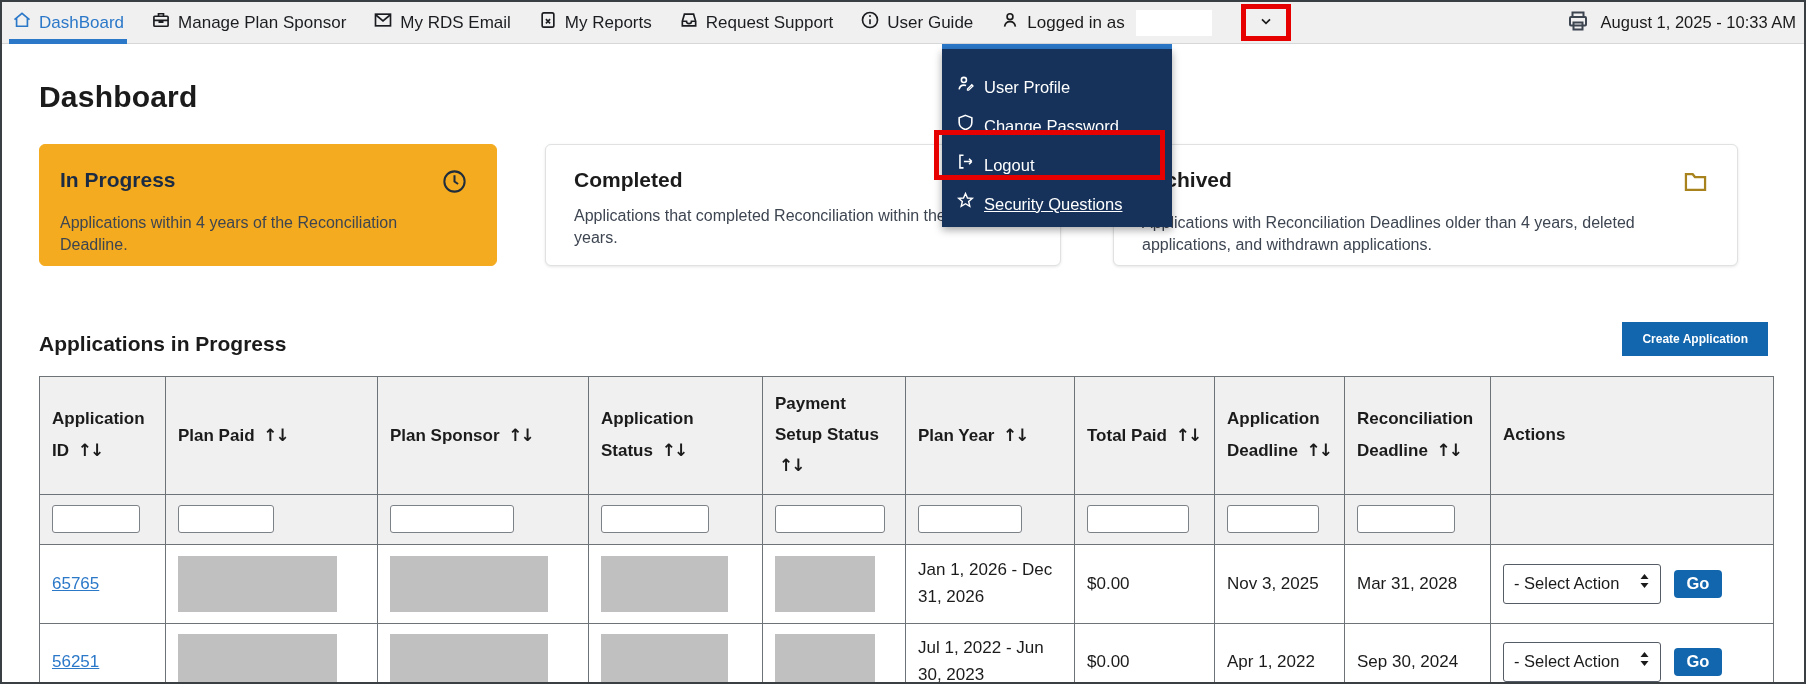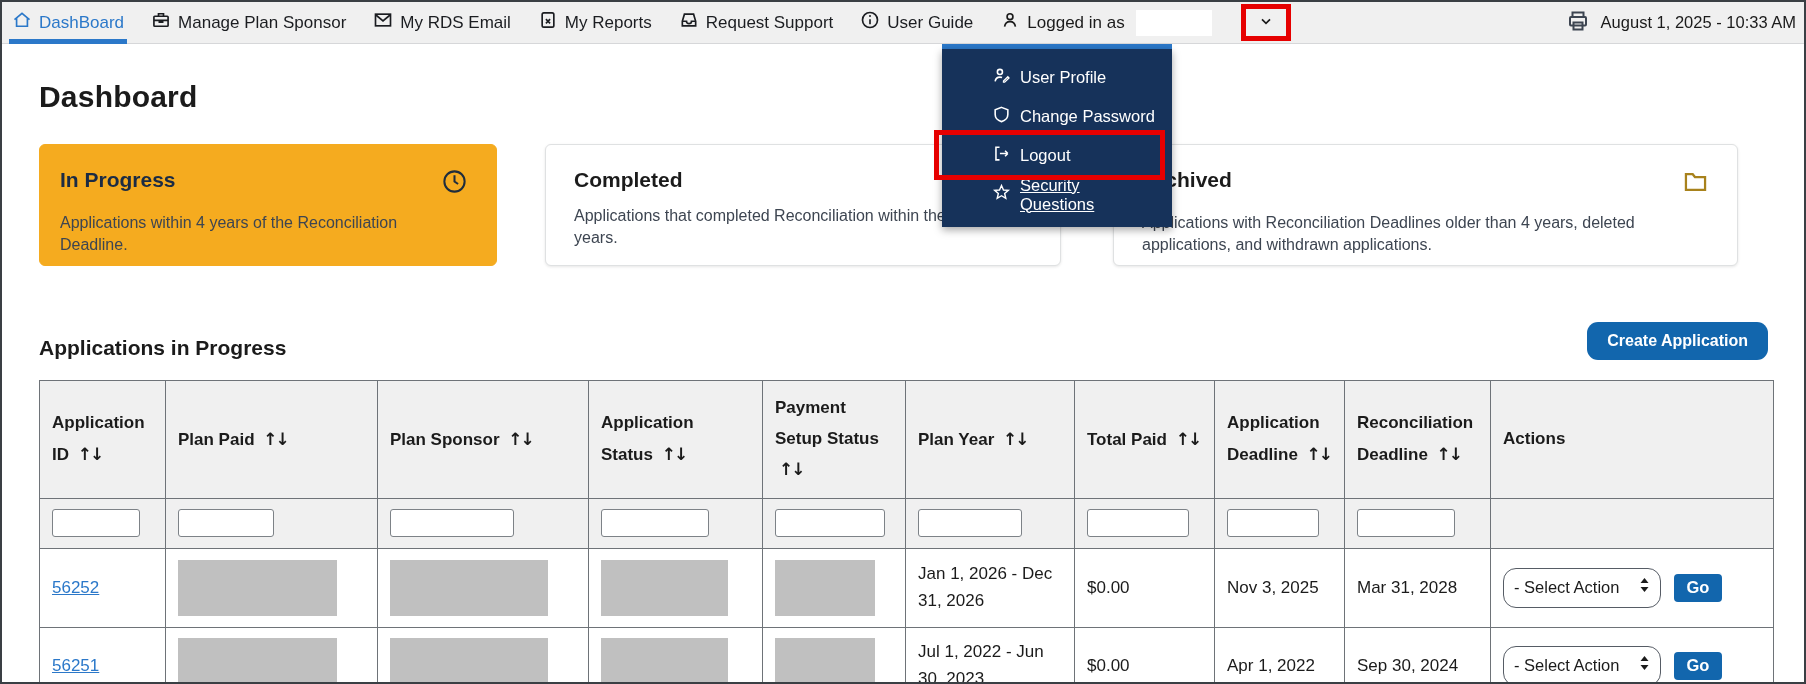--- a/index.html
+++ b/index.html
@@ -26,21 +26,21 @@
     margin-left:2px; width:50px; height:37px; background:#f0f0f0;
     border:5px solid #e60000; display:flex; align-items:center; justify-content:center; cursor:pointer;
   }
   .nav-right { margin-left:auto; display:flex; align-items:center; gap:11px; }
   .print-btn { background:none; border:none; cursor:pointer; display:flex; align-items:center; color:#3d4551; }
   .nav-datetime { font-size:16.5px; color:#1b1b1b; }
   
   .user-menu { position:absolute; left:940px; top:42px; width:230px; z-index:50; }
   .user-menu .active-bar { height:5px; background:#2b78c9; }
   .user-menu .panel { background:#16325a; padding:9px 0 13px; box-shadow:0 3px 8px rgba(0,0,0,.35); }
-  .menu-item { height:39px; display:flex; align-items:center; gap:9px; padding:0 14px; color:#ffffff; font-size:16.5px; cursor:pointer;margin-left:36px; }
+  .menu-item { height:39px; display:flex; align-items:flex-end; gap:9px; padding:0 14px; color:#ffffff; font-size:16.5px; cursor:pointer; }
   .menu-item svg { flex:0 0 auto; }
   .menu-item.highlight span { text-decoration:underline; }
   .red-overlay {
     position:absolute; left:932px; top:128px; width:231px; height:50px;
     border:5px solid #e60000; z-index:60; pointer-events:none;
   }
   
   .content { padding:0 36px 0 37px; }
   h1.page-title { font-size:30px; font-weight:800; margin-top:36px; letter-spacing:.2px; }
   .cards { display:flex; margin-top:30px; }
@@ -55,43 +55,43 @@
   .card-head { display:flex; justify-content:space-between; align-items:flex-start; }
   .card-title { font-size:21px; font-weight:700; color:#1b2b44; }
   .card.c2 .card-title, .card.c3 .card-title { color:#1b1b1b; }
   .card-desc { margin-top:13px; font-size:16px; line-height:1.4; color:#3d4551; }
   .card-icon { color:#1f2d3d; }
   .card-icon.folder { color:#a8821c; }
   
   .section-bar { margin-top:56px; display:flex; justify-content:space-between; align-items:flex-end; }
   .section-title { font-size:21px; font-weight:700; }
   .btn-primary {
-    background:#1266ad; color:#fff; font-weight:700; font-size:16px;
-    border:none; border-radius:11px; padding:10px 20px; cursor:pointer;
+    background:#1266ad; color:#fff; font-weight:700; font-size:12px;
+    border:none; border-radius:0; padding:10px 20px; cursor:pointer;
     font-family:inherit;
   }
   
   table.apps { margin-top:20px; border-collapse:collapse; table-layout:fixed; width:1734px; }
   .apps th, .apps td { border:1px solid #6e7378; text-align:left; vertical-align:middle; }
   .apps th { background:#f0f0f0; font-size:17px; font-weight:700; padding:12px 12px; line-height:1.8; height:100px; }
   .sort-glyph { font-family:"DejaVu Sans",sans-serif; font-weight:700; letter-spacing:-2px; margin-left:4px; cursor:pointer; }
   tr.filter-row { height:50px; }
   tr.filter-row td { background:#f0f0f0; padding:8px 12px; }
   .filter-input {
     height:28px; border:1px solid #7d8287; border-radius:3px; background:#fff;
     font-family:inherit; font-size:15px; padding:0 6px;
   }
   tr.data-row td { background:#fff; font-size:17px; padding:10px 12px; line-height:1.55; }
   tr.data-row.r1 { height:79px; }
   tr.data-row.r2 { height:74px; }
   a.id-link { color:#2b78c9; text-decoration:underline; cursor:pointer; }
   .redacted-box { width:85%; height:56px; background:#c0c0c0; }
   .actions-cell { display:flex; align-items:center; gap:13px; }
   .action-select {
-    width:158px; height:40px; border:1.5px solid #565c65; border-radius:13px; background:#fff;
+    width:158px; height:40px; border:1.5px solid #565c65; border-radius:3px; background:#fff;
     display:flex; align-items:center; justify-content:space-between; padding:0 10px;
     font-size:16.5px; cursor:pointer;
   }
   .btn-go {
     width:48px; height:28px; background:#1266ad; color:#fff; font-weight:700; font-size:16.5px;
     border:none; border-radius:4px; cursor:pointer; font-family:inherit;
   }
 </style>
 </head>
 <body>
@@ -233,21 +233,21 @@
       <td><input class="filter-input" style="width: 124px;"></td>
       <td><input class="filter-input" style="width: 108px;"></td>
       <td><input class="filter-input" style="width: 110px;"></td>
       <td><input class="filter-input" style="width: 104px;"></td>
       <td><input class="filter-input" style="width: 102px;"></td>
       <td><input class="filter-input" style="width: 92px;"></td>
       <td><input class="filter-input" style="width: 98px;"></td>
       <td></td>
     </tr>
     <tr class="data-row r1">
-      <td><a class="id-link">56252</a></td>
+      <td><a class="id-link">65765</a></td>
       <td>
             <div class="redacted-box"></div>
           </td>
       <td>
             <div class="redacted-box"></div>
           </td>
       <td>
             <div class="redacted-box"></div>
           </td>
       <td>

